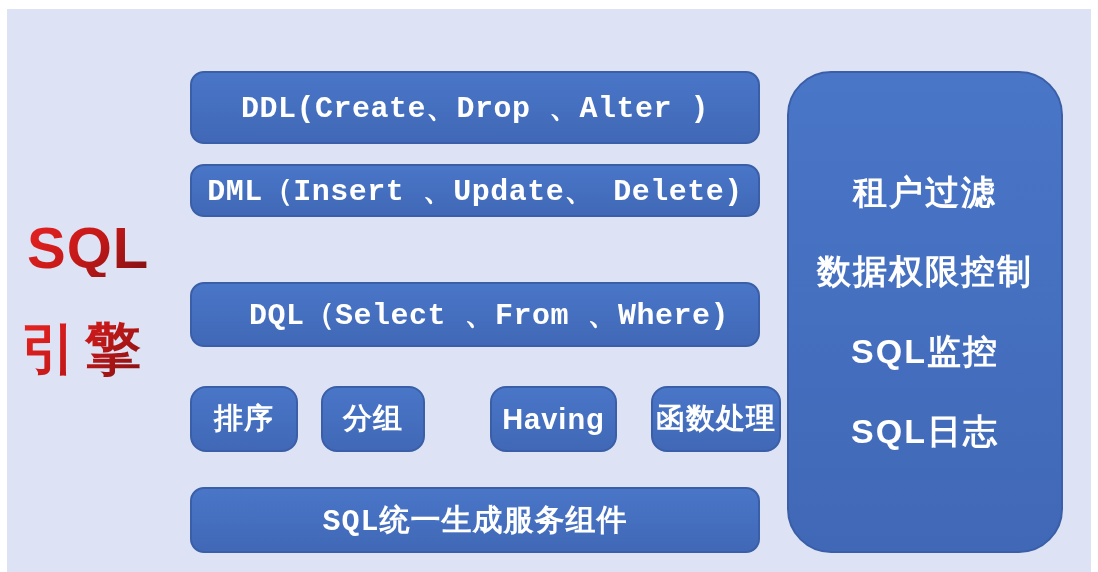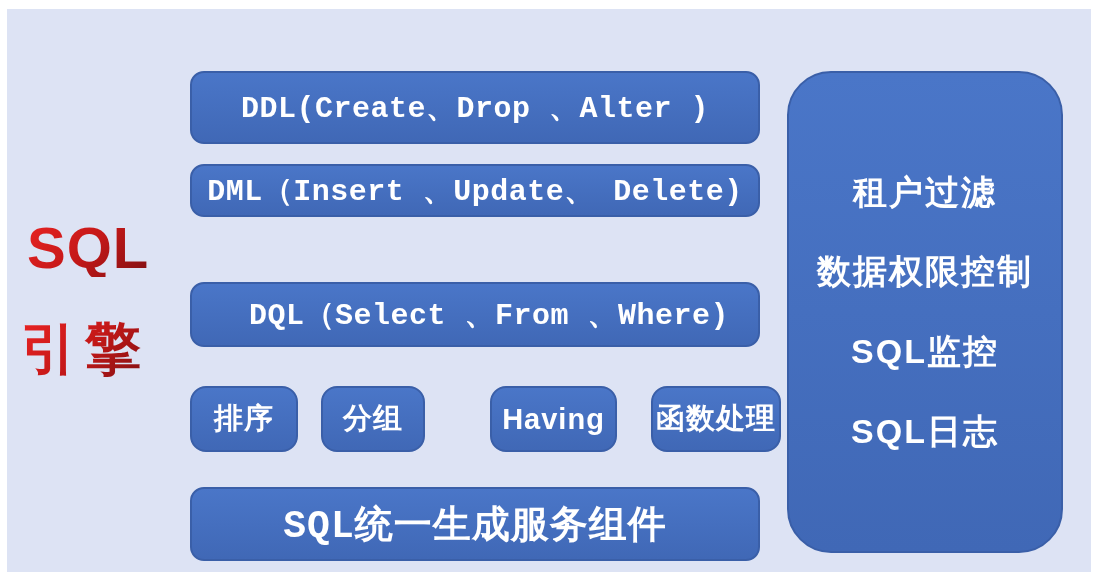--- a/index.html
+++ b/index.html
@@ -54,21 +54,21 @@
     align-items: center;
     justify-content: center;
     color: var(--text, #ffffff);
     font-weight: 700;
     white-space: nowrap;
   }
   .row-box   { left: 183px; width: 570px; font-size: 30px; letter-spacing: 0.5px; font-family: Liberation Mono, monospace; }
   .ddl-box   { top: 62px;  height: 73px; }
   .dml-box   { top: 155px; height: 53px; }
   .dql-box   { top: 273px; height: 65px; padding-left: 28px; }
-  .bottom-box{ top: 478px; height: 74px; font-size: 38px; letter-spacing: 1px; }
+  .bottom-box{ top: 478px; height: 66px; font-size: 30px; letter-spacing: 1px; }
 
   .small-box {
     top: 377px;
     height: 66px;
     font-size: 29px;
     border-radius: 16px;
     letter-spacing: 1px;
     text-align: center;
   }
   .small-1 { left: 183px; width: 108px; }

